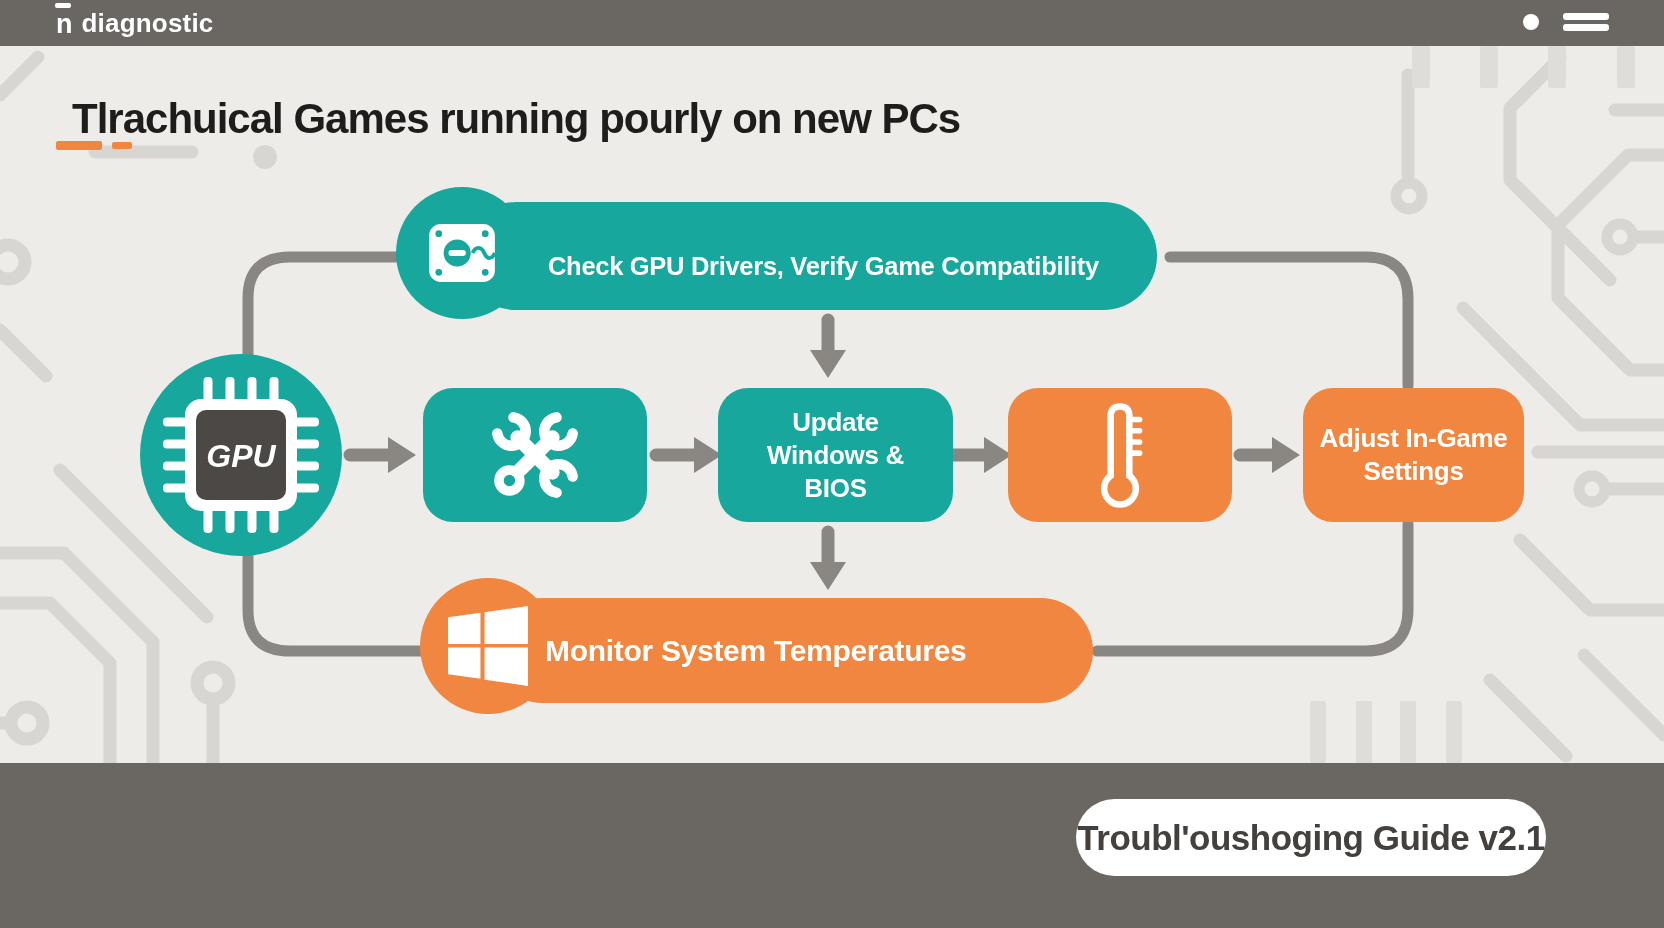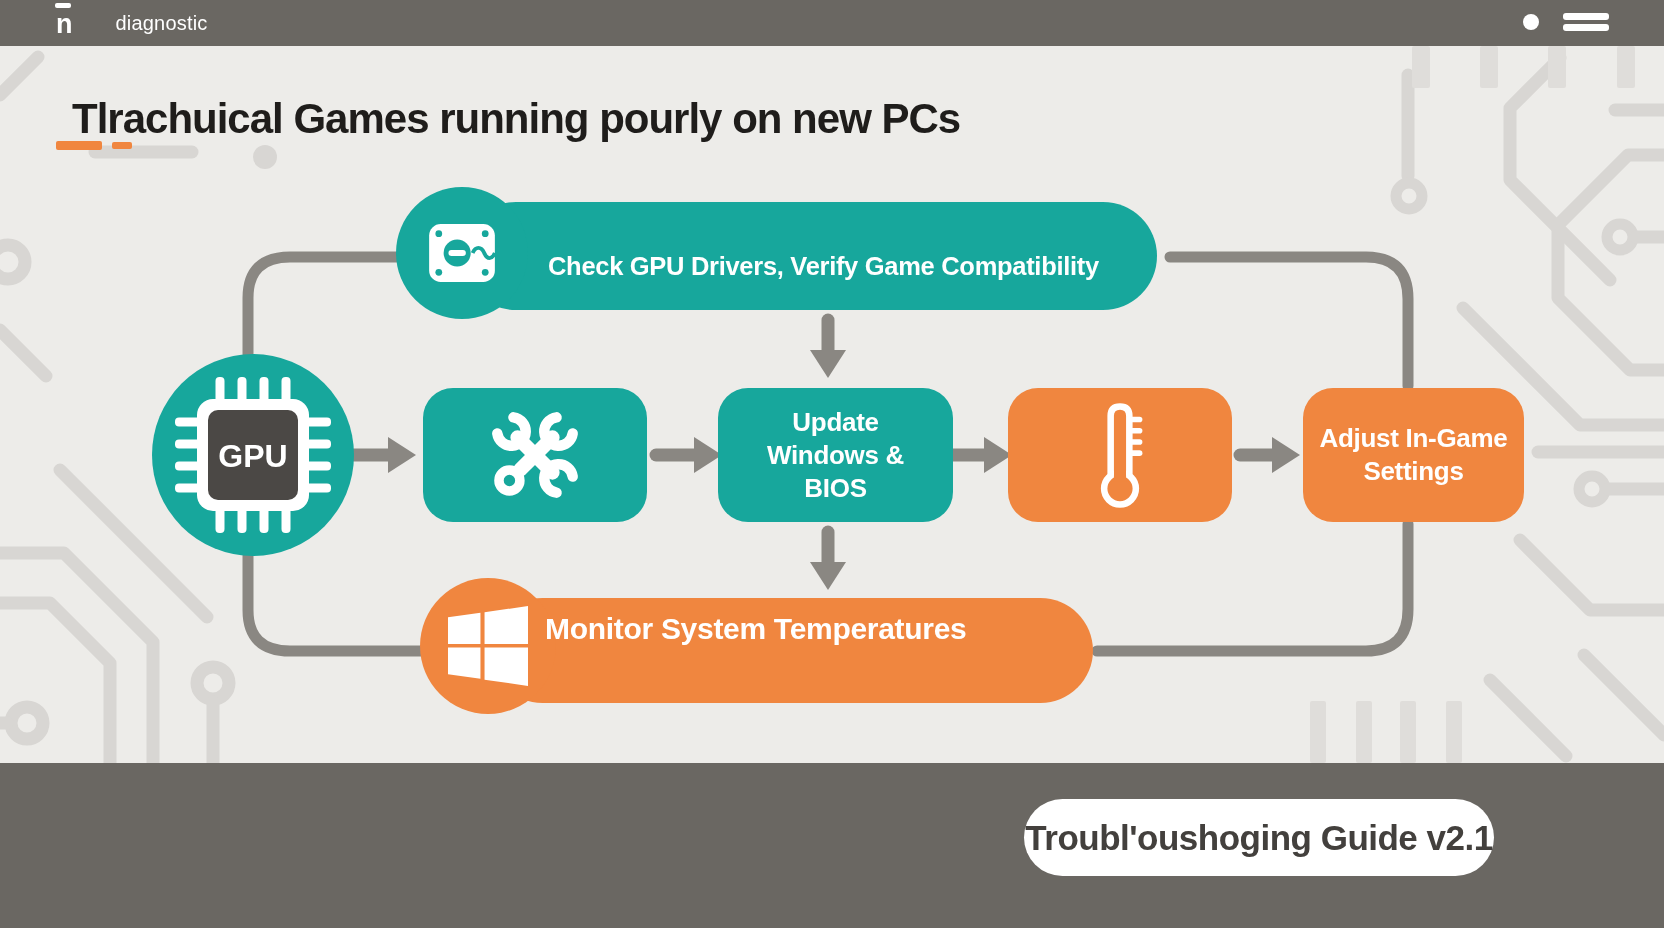--- a/index.html
+++ b/index.html
@@ -7,56 +7,56 @@
     position:relative;width:1664px;height:928px;overflow:hidden;
     background:#EDECE9;
     font-family:"Liberation Sans", sans-serif;
     -webkit-font-smoothing:antialiased;
   }
   
   .topbar{position:absolute;left:0;top:0;width:1664px;height:46px;background:#6A6762;z-index:30;}
   .brand{position:absolute;left:56px;top:0;height:46px;display:flex;align-items:center;gap:9px;color:#fff;}
   .logo-glyph{position:relative;font-weight:700;font-size:27px;line-height:1;display:inline-block;padding-top:2px;}
   .logo-glyph::before{content:"";position:absolute;left:-1px;top:-6px;width:16px;height:5px;background:#fff;border-radius:2px;}
-  .brand-name{font-weight:400;font-size:20px;letter-spacing:0.2px;margin-left:34px;}
+  .brand-name{font-weight:700;font-size:26px;letter-spacing:0.2px;}
   .topbar-dot{position:absolute;left:1523px;top:14px;width:16px;height:16px;border-radius:50%;background:#fff;}
   .hamburger{position:absolute;left:1563px;top:12px;width:46px;height:22px;cursor:pointer;}
   .hamburger span{position:absolute;left:0;width:46px;height:7px;background:#fff;border-radius:3px;}
   .hamburger span:nth-child(1){top:1px;}
   .hamburger span:nth-child(2){top:12px;}
   
   .footer{position:absolute;left:0;top:763px;width:1664px;height:165px;background:#6A6762;z-index:30;}
-  .badge{position:absolute;left:1024px;top:36px;width:470px;height:77px;background:#fff;border-radius:39px;
+  .badge{position:absolute;left:1076px;top:36px;width:470px;height:77px;background:#fff;border-radius:39px;
          display:flex;align-items:center;justify-content:center;}
   .badge-label{font-size:35px;font-weight:700;color:#43403D;letter-spacing:-0.5px;white-space:nowrap;}
   
   .page-title{position:absolute;left:56px;top:80px;margin:16px;font-size:42px;line-height:1.1;font-weight:700;
               color:#1F1D1B;letter-spacing:-1px;white-space:nowrap;z-index:10;}
   .title-underline-a{position:absolute;left:56px;top:141px;width:46px;height:9px;background:#F0863F;border-radius:2px;z-index:10;}
   .title-underline-b{position:absolute;left:112px;top:142px;width:20px;height:7px;background:#F0863F;border-radius:2px;z-index:10;}
   
   .decor,.lines{position:absolute;left:0;top:0;width:1664px;height:928px;z-index:1;}
   .lines{z-index:5;}
   
   .node{position:absolute;z-index:10;display:flex;align-items:center;justify-content:center;}
   .teal{background:#17A79C;} .orange{background:#F0863F;justify-content:center;}
   .top-pill-body{left:462px;top:202px;width:695px;height:108px;border-radius:54px;}
   .top-pill-circle{left:396px;top:187px;width:132px;height:132px;border-radius:50%;z-index:11;}
   .top-pill-label{position:absolute;left:548px;top:202px;height:128px;display:flex;align-items:center;z-index:12;
                   color:#fff;font-size:25.5px;font-weight:700;letter-spacing:-0.3px;white-space:nowrap;}
-  .gpu-circle{left:152px;top:354px;width:202px;height:202px;border-radius:50%;}
+  .gpu-circle{left:140px;top:354px;width:202px;height:202px;border-radius:50%;font-style:italic;}
   .step-box{top:388px;height:134px;border-radius:30px;}
   .box-tools{left:423px;width:224px;}
   .box-update{left:718px;width:235px;}
   .box-temp{left:1008px;width:224px;}
   .box-adjust{left:1303px;width:221px;}
   .step-label{color:#fff;font-size:26px;font-weight:700;text-align:center;line-height:33px;letter-spacing:-0.3px;width:200px;}
   .bottom-pill-body{left:490px;top:598px;width:603px;height:105px;border-radius:53px;}
   .bottom-pill-circle{left:420px;top:578px;width:136px;height:136px;border-radius:50%;z-index:11;}
-  .bottom-pill-label{position:absolute;left:545px;top:576px;height:105px;display:flex;align-items:center;z-index:12;
+  .bottom-pill-label{position:absolute;left:545px;top:598px;height:105px;display:flex;align-items:center;z-index:12;
                      color:#fff;font-size:30px;font-weight:700;letter-spacing:-0.3px;white-space:nowrap;}
   .chip-label{font-family:"Liberation Sans",sans-serif;font-weight:700;}
 </style>
 </head>
 <body>
 
 <div class="stage">
 
   <svg class="decor" viewBox="0 0 1664 928" fill="none" stroke="#D8D6D3" stroke-width="13" stroke-linecap="round" stroke-linejoin="round">
 

